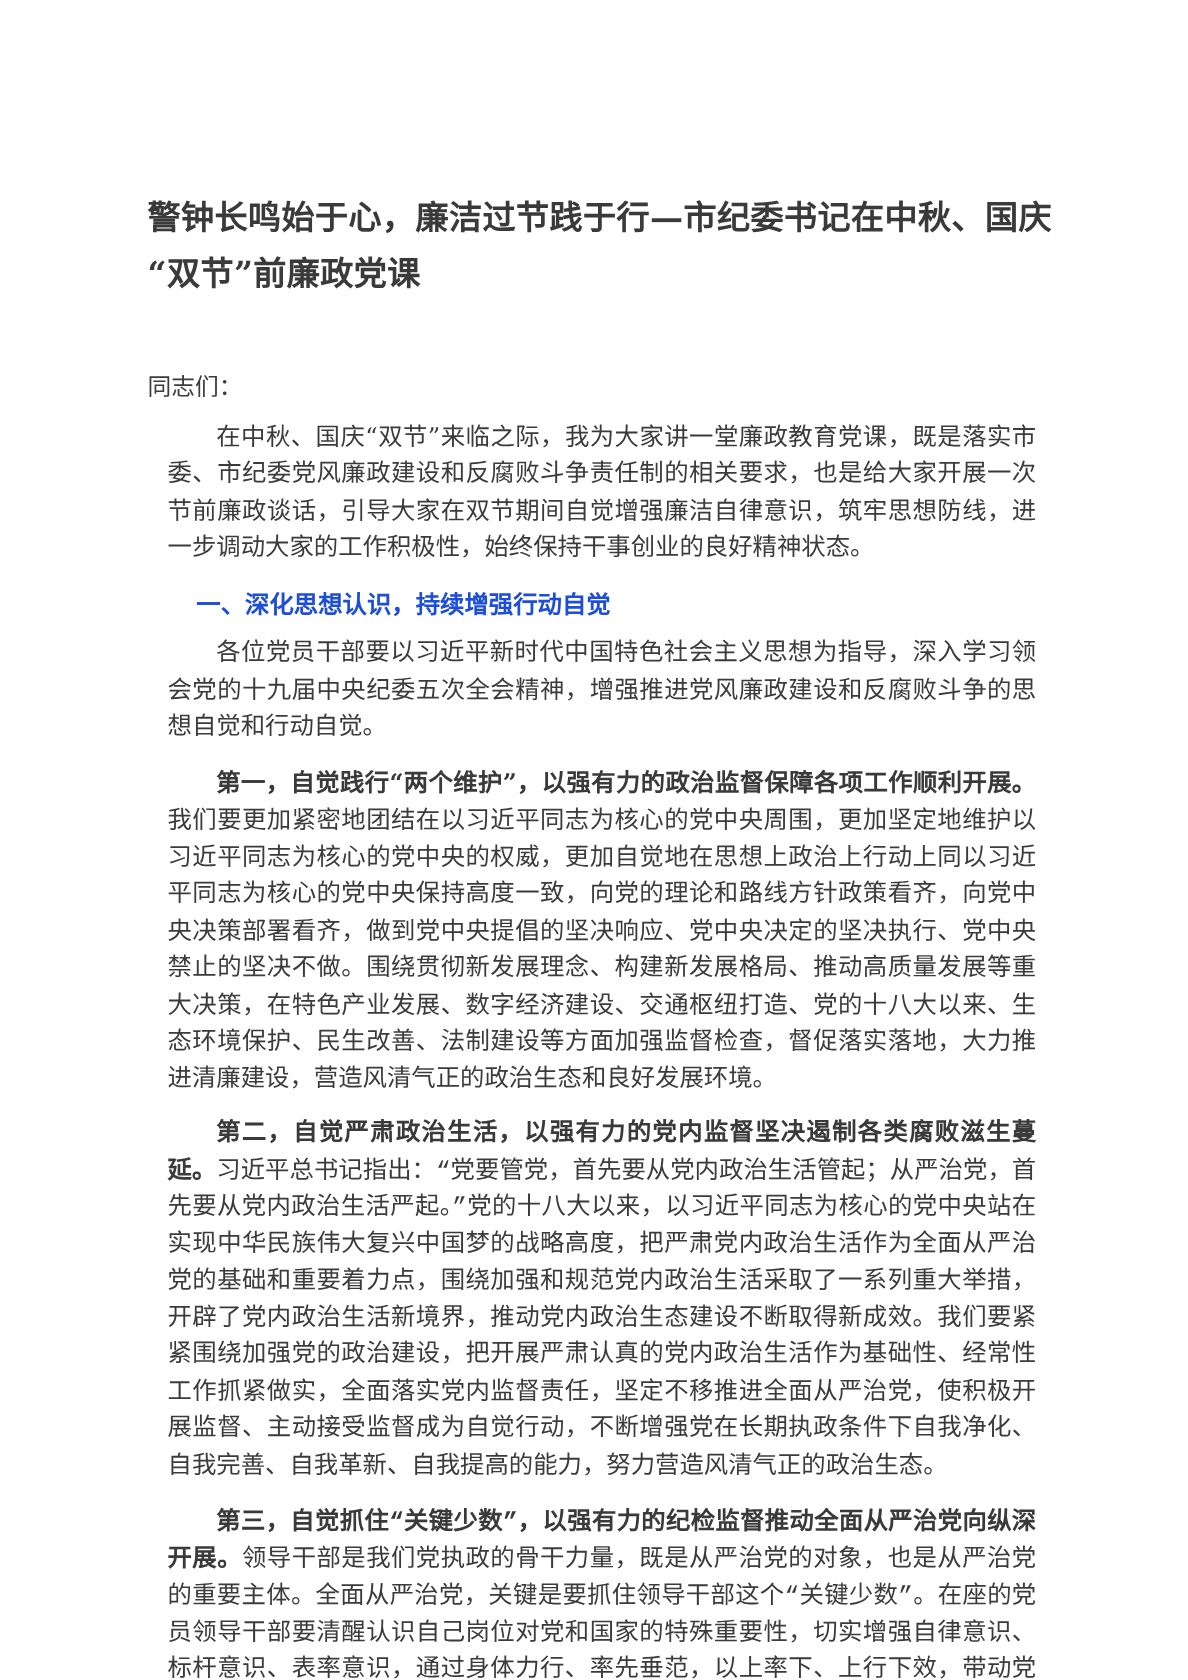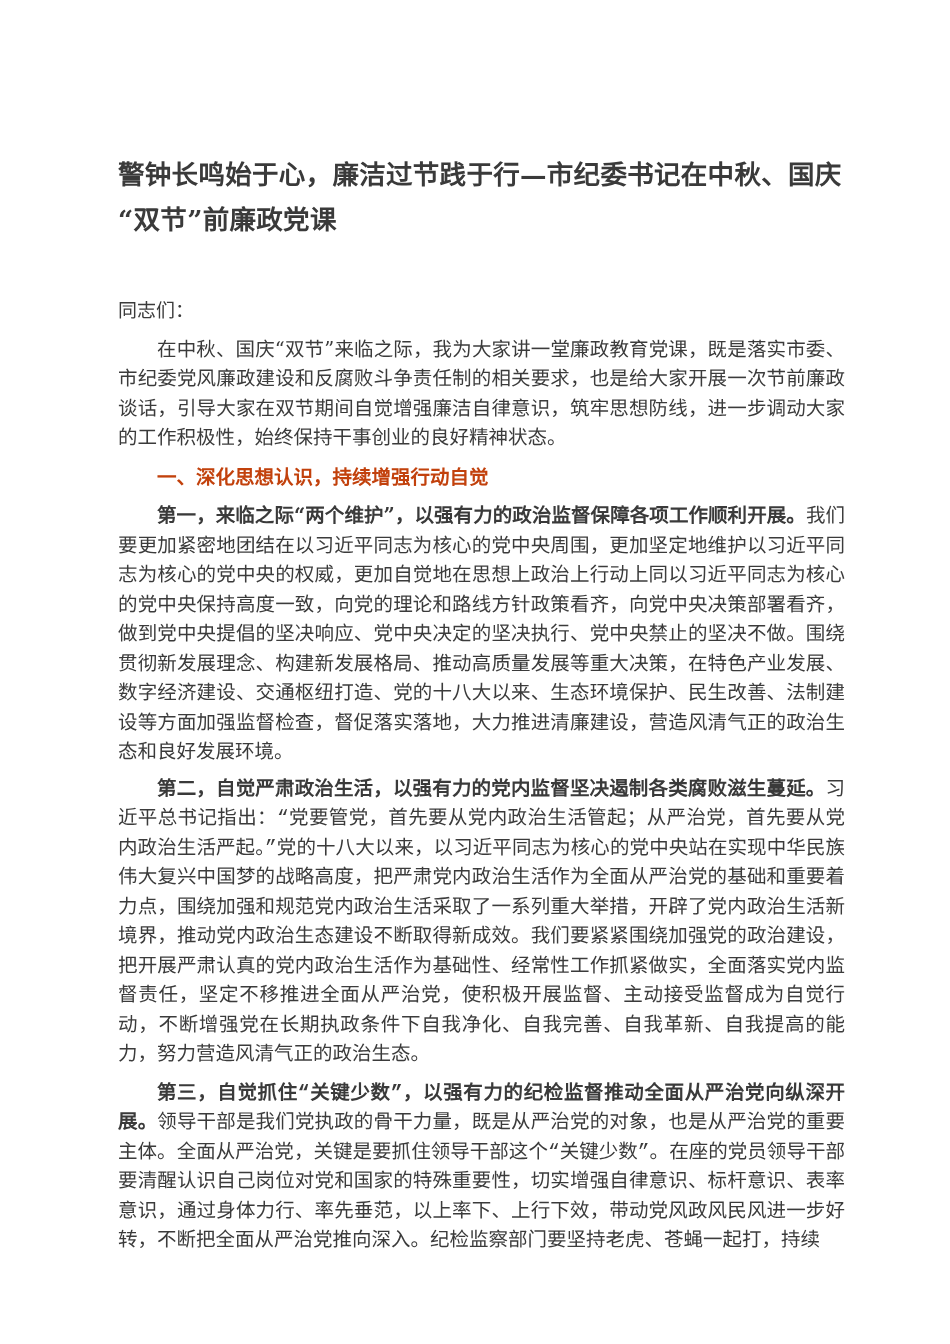--- a/index.html
+++ b/index.html
@@ -43,38 +43,38 @@
   }
   .salutation {
     margin: 0;
     padding: 0;
     font-size: 19px;
     line-height: 29.5px;
     color: #3b3b3b;
     padding-top: 54px;
   }
   p.body-para {
-    margin: 0;
+    margin: 16px;
     padding: 0;
     font-size: 19.5px;
     line-height: 29.5px;
     text-align: justify;
     text-justify: inter-ideograph;
     text-indent: 2em;
     color: #3b3b3b;
     margin-top: 9px;
   }
   p.section-heading {
     margin: 0;
     padding: 0;
     font-size: 19.5px;
     line-height: 29.5px;
     font-weight: bold;
     text-indent: 2em;
-    color: #c2410c;
+    color: #1d4ed8;
     margin-top: 10px;
   }
   .lead {
     font-weight: bold;
     color: #3a3a3a;
   }
   .tail-para {
     margin-top: 10px;
     font-family: Liberation Mono, monospace;
   }
@@ -86,21 +86,22 @@
   <div class="content">
 
     <h1 class="doc-title"><span>警钟长鸣始于心，廉洁过节践于行—市纪委书记在中秋、国庆“双节”前廉政党课</span></h1>
 
     <p class="salutation">同志们：</p>
 
     <p class="body-para">在中秋、国庆“双节”来临之际，我为大家讲一堂廉政教育党课，既是落实市委、市纪委党风廉政建设和反腐败斗争责任制的相关要求，也是给大家开展一次节前廉政谈话，引导大家在双节期间自觉增强廉洁自律意识，筑牢思想防线，进一步调动大家的工作积极性，始终保持干事创业的良好精神状态。</p>
 
     <p class="section-heading">一、深化思想认识，持续增强行动自觉</p>
 
+    <p class="body-para">各位党员干部要以习近平新时代中国特色社会主义思想为指导，深入学习领会党的十九届中央纪委五次全会精神，增强推进党风廉政建设和反腐败斗争的思想自觉和行动自觉。</p>
 
-    <p class="body-para"><span class="lead">第一，来临之际“两个维护”，以强有力的政治监督保障各项工作顺利开展。</span><span>我们要更加紧密地团结在以习近平同志为核心的党中央周围，更加坚定地维护以习近平同志为核心的党中央的权威，更加自觉地在思想上政治上行动上同以习近平同志为核心的党中央保持高度一致，向党的理论和路线方针政策看齐，向党中央决策部署看齐，做到党中央提倡的坚决响应、党中央决定的坚决执行、党中央禁止的坚决不做。围绕贯彻新发展理念、构建新发展格局、推动高质量发展等重大决策，在特色产业发展、数字经济建设、交通枢纽打造、党的十八大以来、生态环境保护、民生改善、法制建设等方面加强监督检查，督促落实落地，大力推进清廉建设，营造风清气正的政治生态和良好发展环境。</span></p>
+    <p class="body-para"><span class="lead">第一，自觉践行“两个维护”，以强有力的政治监督保障各项工作顺利开展。</span><span>我们要更加紧密地团结在以习近平同志为核心的党中央周围，更加坚定地维护以习近平同志为核心的党中央的权威，更加自觉地在思想上政治上行动上同以习近平同志为核心的党中央保持高度一致，向党的理论和路线方针政策看齐，向党中央决策部署看齐，做到党中央提倡的坚决响应、党中央决定的坚决执行、党中央禁止的坚决不做。围绕贯彻新发展理念、构建新发展格局、推动高质量发展等重大决策，在特色产业发展、数字经济建设、交通枢纽打造、党的十八大以来、生态环境保护、民生改善、法制建设等方面加强监督检查，督促落实落地，大力推进清廉建设，营造风清气正的政治生态和良好发展环境。</span></p>
 
     <p class="body-para tail-para"><span class="lead">第二，自觉严肃政治生活，以强有力的党内监督坚决遏制各类腐败滋生蔓延。</span><span>习近平总书记指出：“党要管党，首先要从党内政治生活管起；从严治党，首先要从党内政治生活严起。”党的十八大以来，以习近平同志为核心的党中央站在实现中华民族伟大复兴中国梦的战略高度，把严肃党内政治生活作为全面从严治党的基础和重要着力点，围绕加强和规范党内政治生活采取了一系列重大举措，开辟了党内政治生活新境界，推动党内政治生态建设不断取得新成效。我们要紧紧围绕加强党的政治建设，把开展严肃认真的党内政治生活作为基础性、经常性工作抓紧做实，全面落实党内监督责任，坚定不移推进全面从严治党，使积极开展监督、主动接受监督成为自觉行动，不断增强党在长期执政条件下自我净化、自我完善、自我革新、自我提高的能力，努力营造风清气正的政治生态。</span></p>
 
     <p class="body-para tail-para"><span class="lead">第三，自觉抓住“关键少数”，以强有力的纪检监督推动全面从严治党向纵深开展。</span><span>领导干部是我们党执政的骨干力量，既是从严治党的对象，也是从严治党的重要主体。全面从严治党，关键是要抓住领导干部这个“关键少数”。在座的党员领导干部要清醒认识自己岗位对党和国家的特殊重要性，切实增强自律意识、标杆意识、表率意识，通过身体力行、率先垂范，以上率下、上行下效，带动党风政风民风进一步好转，不断把全面从严治党推向深入。纪检监察部门要坚持老虎、苍蝇一起打，持续</span></p>
 
   </div>
 </div>
 
 </body></html>

